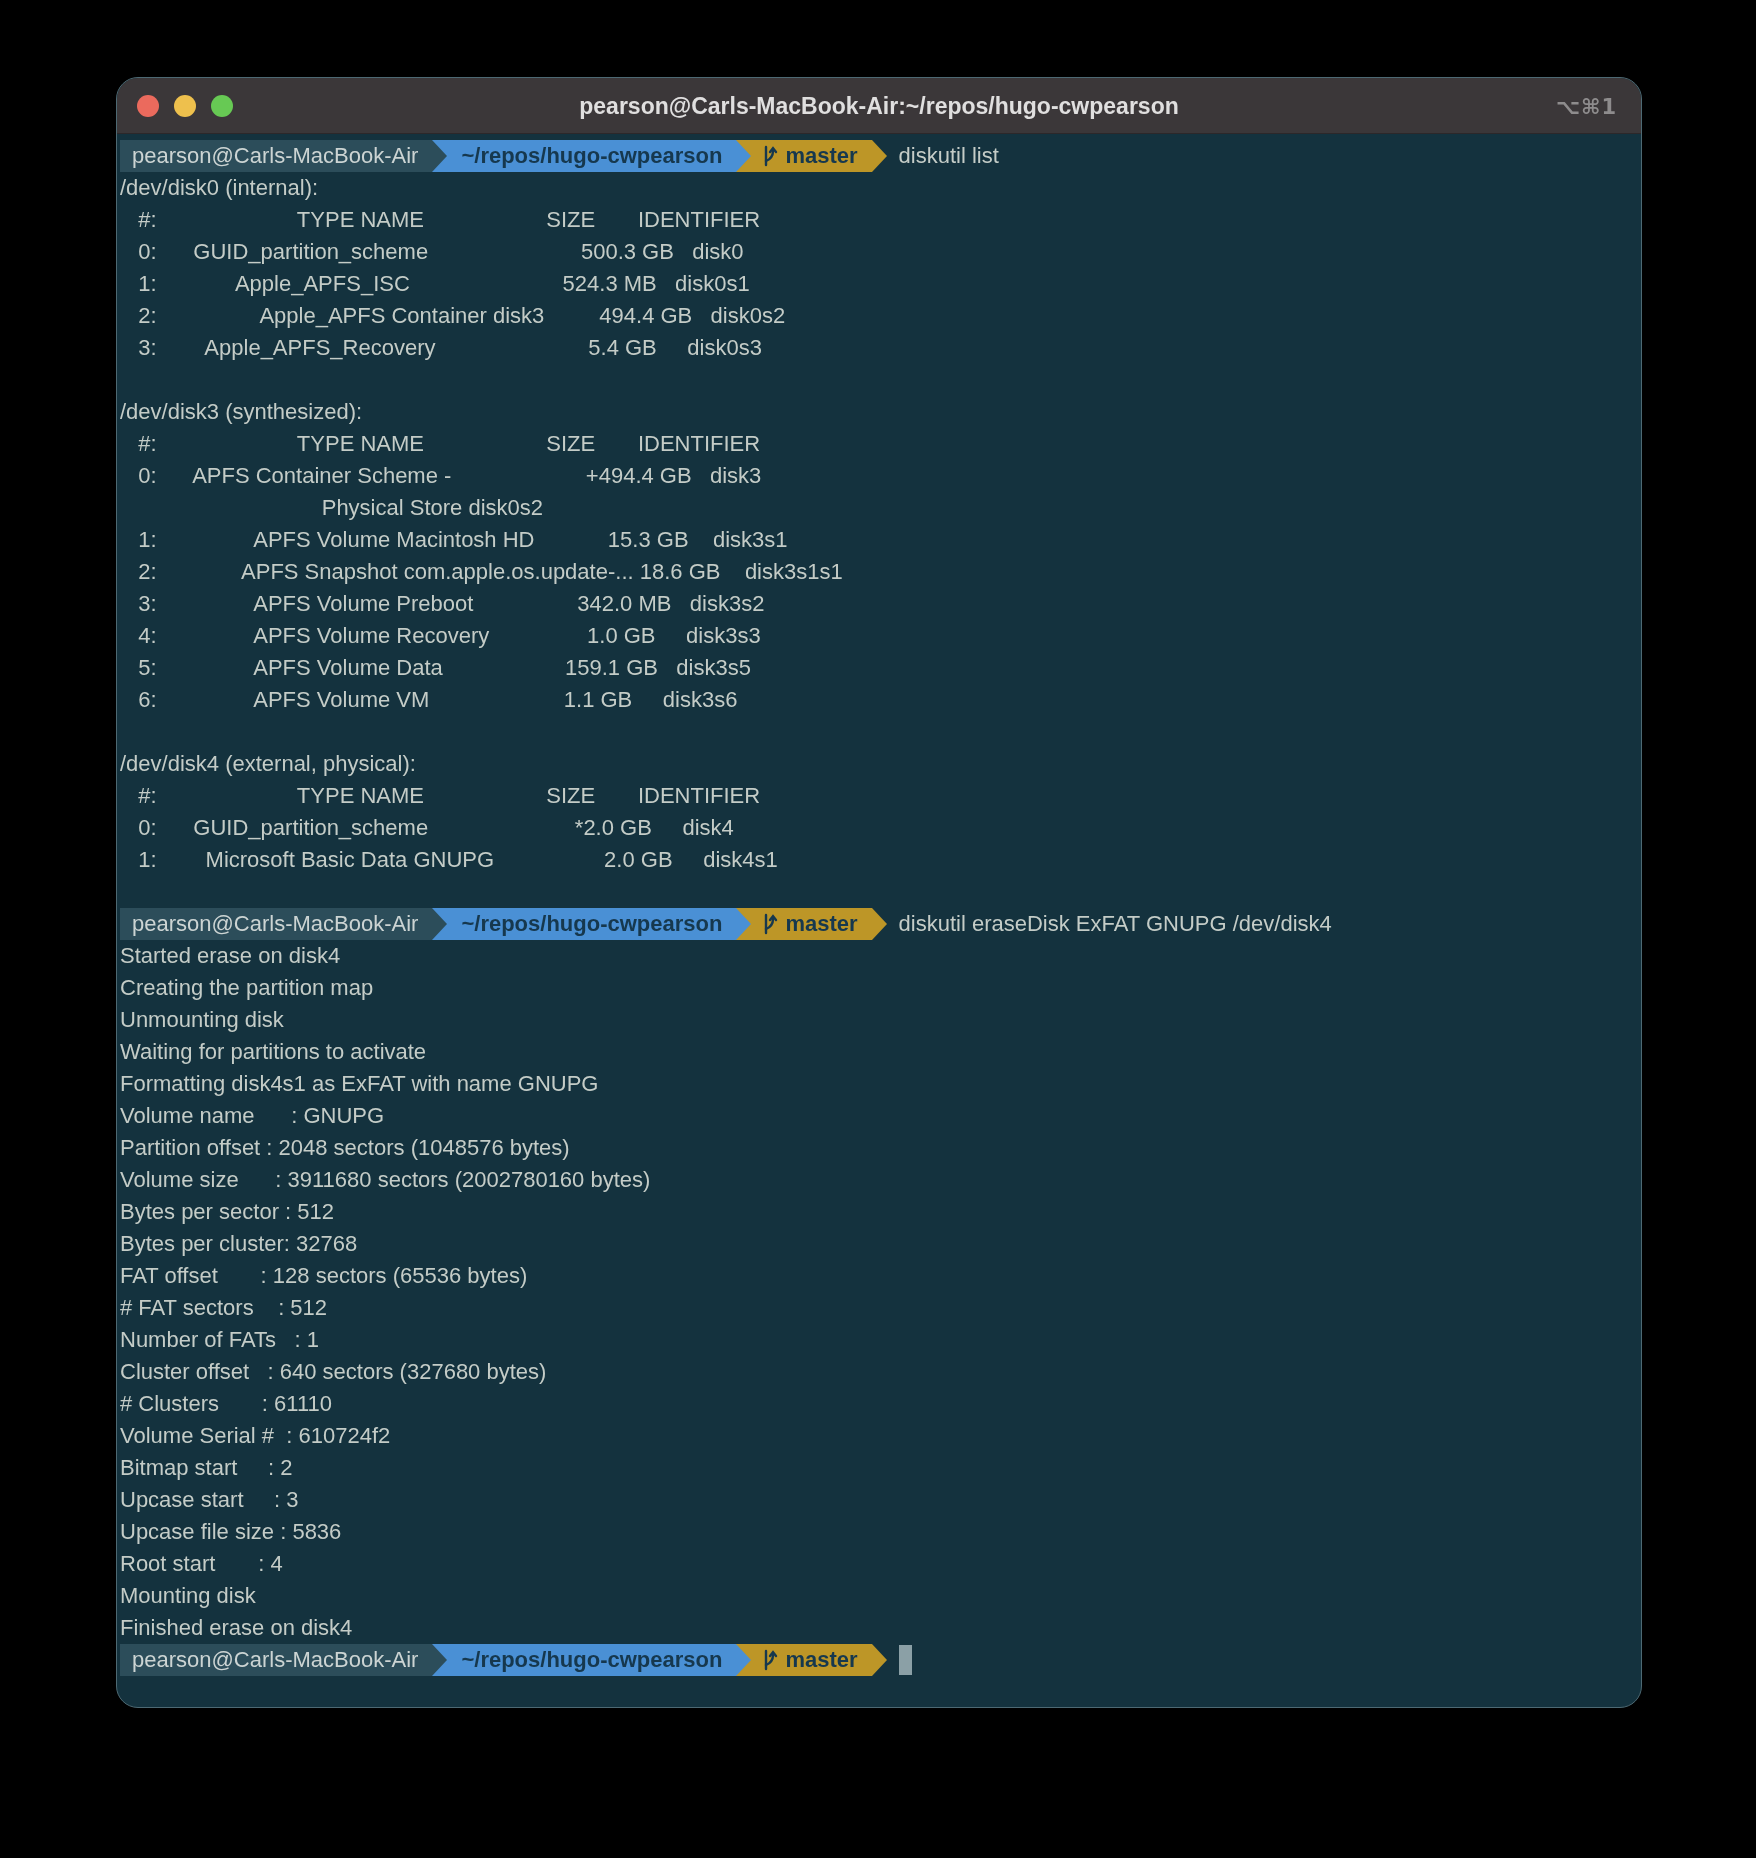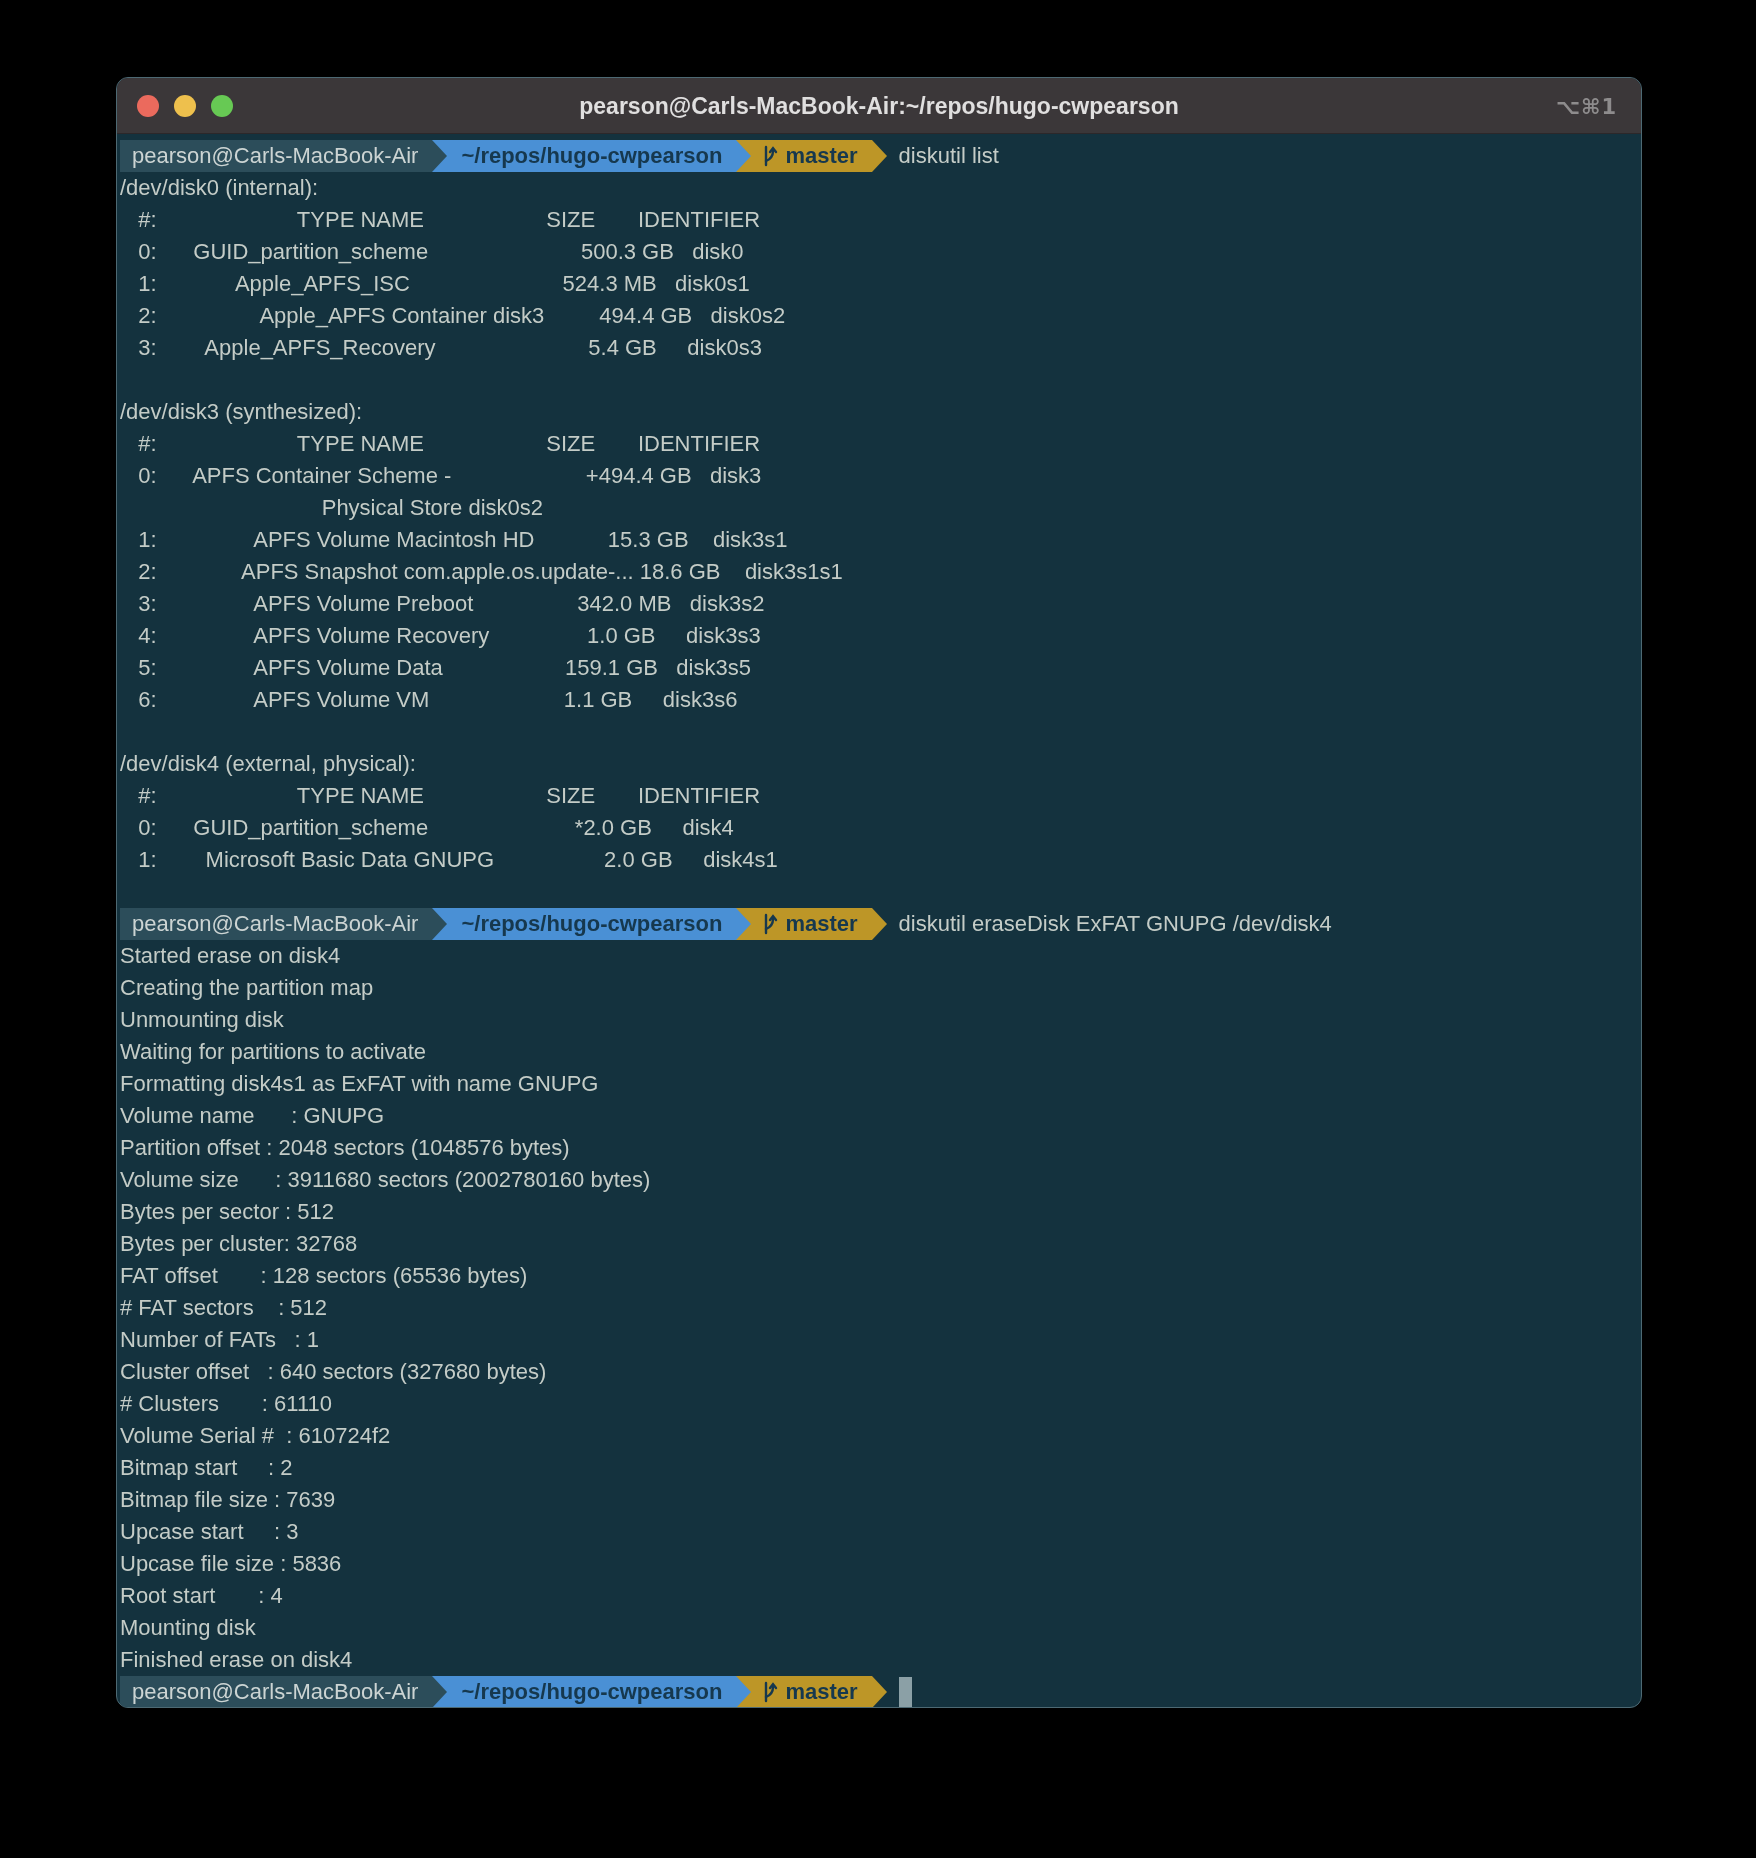--- a/index.html
+++ b/index.html
@@ -8,21 +8,21 @@
     --terminal_bg:#14323e; --terminal_text:#c4ccc7; --window_border:#4d6973;
     --seg_user_bg:#2c4d5a; --seg_user_text:#ccd4d3; --seg_path_bg:#4a90d5;
     --seg_branch_bg:#bd9627; --seg_dark_text:#16384e; --cursor:#8ba0a6;
   }
   *{margin:0;padding:0;box-sizing:border-box;}
   html,body{width:1756px;height:1858px;overflow:hidden;}
   body{background:var(--page_bg);font-family:"Liberation Sans",sans-serif;}
   .window{
     position:absolute;left:116px;top:77px;width:1526px;height:1631px;
     background:var(--terminal_bg);border:1px solid var(--window_border);
-    border-radius:12px;overflow:hidden;
+    border-radius:22px;overflow:hidden;
   }
   .titlebar{
     position:relative;height:56px;background:var(--titlebar_bg);
     border-bottom:1px solid #2c282a;
   }
   .traffic{position:absolute;left:20px;top:0;height:56px;display:flex;align-items:center;gap:15px;}
   .light{width:22px;height:22px;border-radius:50%;display:inline-block;}
   .light.red{background:var(--traffic_red);}
   .light.yellow{background:var(--traffic_yellow);}
   .light.green{background:var(--traffic_green);}
@@ -132,21 +132,20 @@
         <div class="tline">Volume size      : 3911680 sectors (2002780160 bytes)</div>
         <div class="tline">Bytes per sector : 512</div>
         <div class="tline">Bytes per cluster: 32768</div>
         <div class="tline">FAT offset       : 128 sectors (65536 bytes)</div>
         <div class="tline"># FAT sectors    : 512</div>
         <div class="tline">Number of FATs   : 1</div>
         <div class="tline">Cluster offset   : 640 sectors (327680 bytes)</div>
         <div class="tline"># Clusters       : 61110</div>
         <div class="tline">Volume Serial #  : 610724f2</div>
         <div class="tline">Bitmap start     : 2</div>
-        <div class="tline">Bitmap file size : 7639</div>
         <div class="tline">Upcase start     : 3</div>
         <div class="tline">Upcase file size : 5836</div>
         <div class="tline">Root start       : 4</div>
         <div class="tline">Mounting disk</div>
         <div class="tline">Finished erase on disk4</div>
         <div class="prow">
           <span class="seg seg-user">pearson@Carls-MacBook-Air</span>
           <span class="arr arr-user"></span>
           <span class="seg seg-path">~/repos/hugo-cwpearson</span>
           <span class="arr arr-path"></span>

